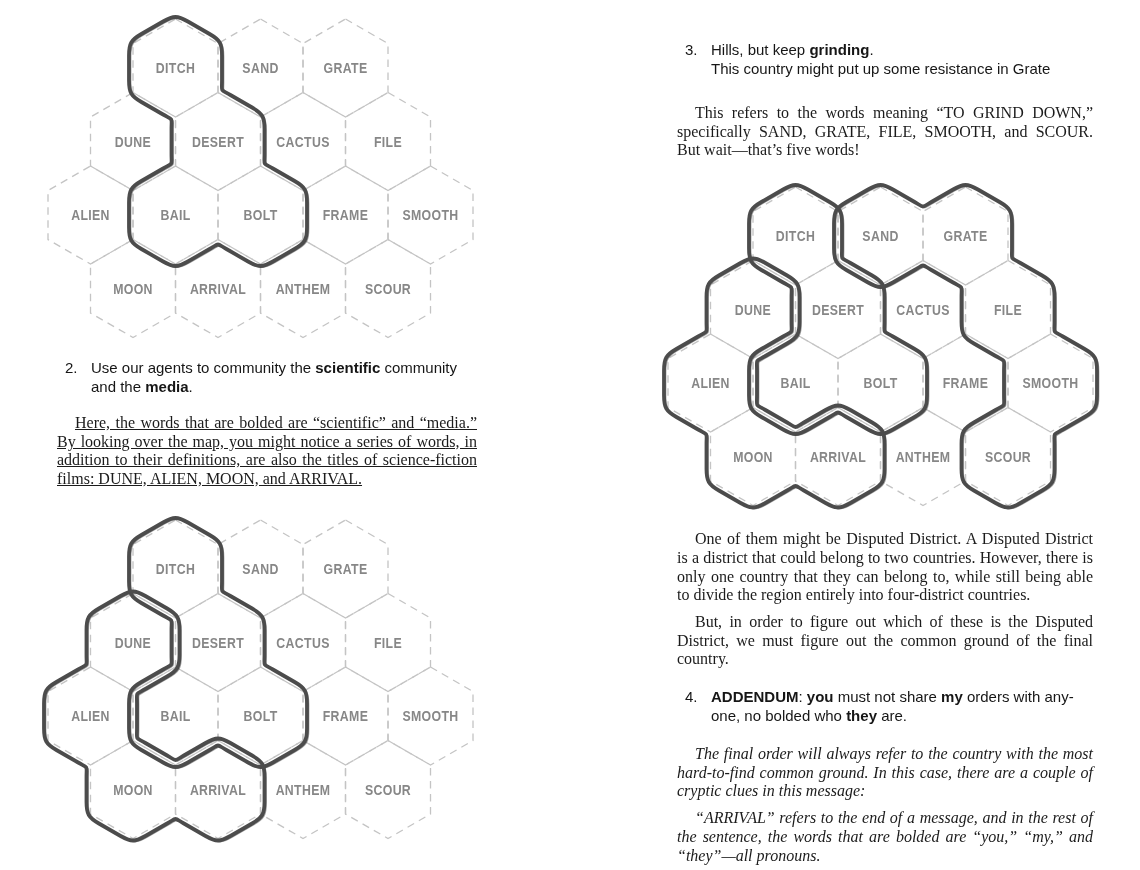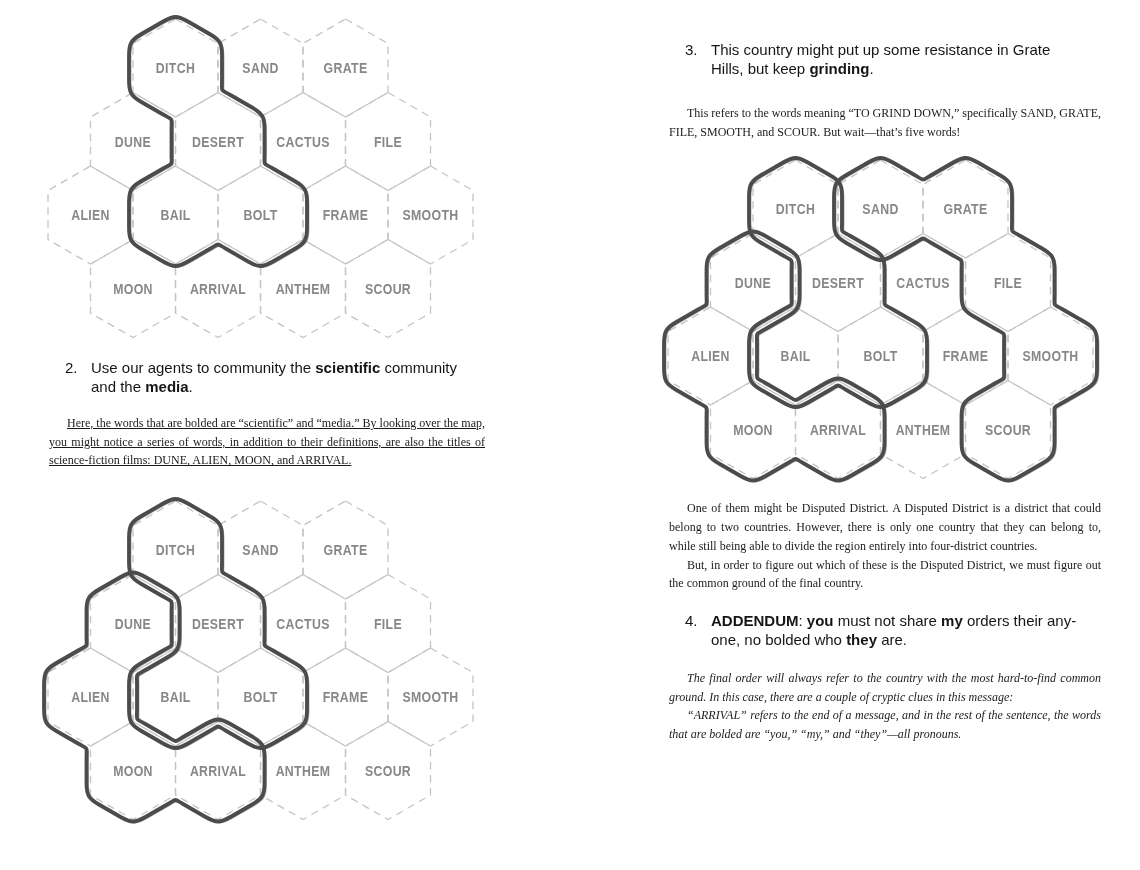--- a/index.html
+++ b/index.html
@@ -12,21 +12,21 @@
   .diagram svg{display:block;}
   .hexcell{fill:none;stroke:#c4c4c4;stroke-width:1.3;stroke-dasharray:7.5 5.5;}
   .hexlabel{font:bold 14px "Liberation Sans", sans-serif;fill:#878787;letter-spacing:.4px;}
   .lasso{fill:none;stroke:#4c4c4c;stroke-width:3.8;stroke-linecap:round;stroke-linejoin:round;}
   .lasso-echo{fill:none;stroke:#4c4c4c;stroke-width:1.4;opacity:.5;stroke-linecap:round;}
   .item{position:relative;font-family:"Liberation Sans", sans-serif;font-size:15px;
         line-height:19px;padding-left:42px;color:#161616;}
   .item .num{position:absolute;left:16px;top:0;}
   .item .line{white-space:nowrap;}
   .item .b{font-weight:bold;}
-  .paras p{margin:0;text-indent:18px;text-align:justify;font-size:12px;line-height:18.7px;}
+  .paras p{margin:8px;text-indent:18px;text-align:justify;font-size:16px;line-height:18.7px;}
   
   .col-left .diagram.first{margin-top:0;}
   .col-left .item{margin-top:4px;}
   .col-left .paras{margin-top:18px;text-decoration:underline;}
   .col-left .diagram.second{margin-top:12px;}
   .col-right .item.first{margin-top:40px;}
   .col-right .paras.p1{margin-top:26px;}
   .col-right .diagram{margin-top:0;}
   .col-right .paras.p2{margin-top:4px;}
   .col-right .item.second{margin-top:18px;}
@@ -186,22 +186,22 @@
           <path d="M144.9 21.5L166.6 34.0C177.0 40.0 179.0 43.5 179.0 55.5L179.0 80.5C179.0 92.5 177.0 89.0 187.4 95.0L209.1 107.5C219.5 113.5 221.5 117.0 221.5 129.0L221.5 154.0C221.5 166.0 219.5 162.5 229.9 168.5L251.6 181.0C262.0 187.0 264.0 190.5 264.0 202.5L264.0 227.5C264.0 239.5 262.0 243.0 251.6 249.0L229.9 261.5C219.5 267.5 215.5 267.5 205.1 261.5L183.4 249.0C173.0 243.0 177.0 243.0 166.6 249.0L144.9 261.5C134.5 267.5 130.5 267.5 120.1 261.5L98.4 249.0C88.0 243.0 86.0 239.5 86.0 227.5L86.0 202.5C86.0 190.5 88.0 187.0 98.4 181.0L120.1 168.5C130.5 162.5 128.5 166.0 128.5 154.0L128.5 129.0C128.5 117.0 130.5 120.5 120.1 114.5L98.4 102.0C88.0 96.0 86.0 92.5 86.0 80.5L86.0 55.5C86.0 43.5 88.0 40.0 98.4 34.0L120.1 21.5C130.5 15.5 134.5 15.5 144.9 21.5Z" class="lasso-echo" transform="translate(1.7,1.2)"></path>
           <path d="M102.4 95.0L124.1 107.5C134.5 113.5 136.5 117.0 136.5 129.0L136.5 154.0C136.5 166.0 134.5 169.5 124.1 175.5L102.4 188.0C92.0 194.0 94.0 190.5 94.0 202.5L94.0 227.5C94.0 239.5 92.0 236.0 102.4 242.0L124.1 254.5C134.5 260.5 130.5 260.5 140.9 254.5L162.6 242.0C173.0 236.0 177.0 236.0 187.4 242.0L209.1 254.5C219.5 260.5 221.5 264.0 221.5 276.0L221.5 301.0C221.5 313.0 219.5 316.5 209.1 322.5L187.4 335.0C177.0 341.0 173.0 341.0 162.6 335.0L140.9 322.5C130.5 316.5 134.5 316.5 124.1 322.5L102.4 335.0C92.0 341.0 88.0 341.0 77.6 335.0L55.9 322.5C45.5 316.5 43.5 313.0 43.5 301.0L43.5 276.0C43.5 264.0 45.5 267.5 35.1 261.5L13.4 249.0C3.0 243.0 1.0 239.5 1.0 227.5L1.0 202.5C1.0 190.5 3.0 187.0 13.4 181.0L35.1 168.5C45.5 162.5 43.5 166.0 43.5 154.0L43.5 129.0C43.5 117.0 45.5 113.5 55.9 107.5L77.6 95.0C88.0 89.0 92.0 89.0 102.4 95.0Z" class="lasso"></path>
           <path d="M102.4 95.0L124.1 107.5C134.5 113.5 136.5 117.0 136.5 129.0L136.5 154.0C136.5 166.0 134.5 169.5 124.1 175.5L102.4 188.0C92.0 194.0 94.0 190.5 94.0 202.5L94.0 227.5C94.0 239.5 92.0 236.0 102.4 242.0L124.1 254.5C134.5 260.5 130.5 260.5 140.9 254.5L162.6 242.0C173.0 236.0 177.0 236.0 187.4 242.0L209.1 254.5C219.5 260.5 221.5 264.0 221.5 276.0L221.5 301.0C221.5 313.0 219.5 316.5 209.1 322.5L187.4 335.0C177.0 341.0 173.0 341.0 162.6 335.0L140.9 322.5C130.5 316.5 134.5 316.5 124.1 322.5L102.4 335.0C92.0 341.0 88.0 341.0 77.6 335.0L55.9 322.5C45.5 316.5 43.5 313.0 43.5 301.0L43.5 276.0C43.5 264.0 45.5 267.5 35.1 261.5L13.4 249.0C3.0 243.0 1.0 239.5 1.0 227.5L1.0 202.5C1.0 190.5 3.0 187.0 13.4 181.0L35.1 168.5C45.5 162.5 43.5 166.0 43.5 154.0L43.5 129.0C43.5 117.0 45.5 113.5 55.9 107.5L77.6 95.0C88.0 89.0 92.0 89.0 102.4 95.0Z" class="lasso-echo" transform="translate(1.7,1.2)"></path>
         </svg>
       </div>
   </div>
 
   <div class="col col-right">
     <div class="item first">
         <span class="num">3.</span>
+        <div class="line"><span>Hills, but keep </span><span class="b">grinding</span><span>.</span></div>
         <div class="line"><span>This country might put up some resistance in Grate</span></div>
-        <div class="line"><span>Hills, but keep </span><span class="b">grinding</span><span>.</span></div>
       </div>
     <div class="paras p1">
         <p>This refers to the words meaning “TO GRIND DOWN,” specifically SAND, GRATE, FILE, SMOOTH, and SCOUR. But wait—that’s five words!</p>
       </div>
     <div class="diagram third">
         <svg viewBox="-4 0 444 354" width="444" height="354">
           <polygon points="132.5,19 175,43.5 175,92.5 132.5,117 90,92.5 90,43.5" class="hexcell"></polygon>
           <g transform="translate(132.5,73) scale(0.88,1)">
             <text x="0" y="0" text-anchor="middle" class="hexlabel">DITCH</text>
           </g>
@@ -272,21 +272,21 @@
           <path d="M229.9 21.5L251.6 34.0C262.0 40.0 258.0 40.0 268.4 34.0L290.1 21.5C300.5 15.5 304.5 15.5 314.9 21.5L336.6 34.0C347.0 40.0 349.0 43.5 349.0 55.5L349.0 80.5C349.0 92.5 347.0 89.0 357.4 95.0L379.1 107.5C389.5 113.5 391.5 117.0 391.5 129.0L391.5 154.0C391.5 166.0 389.5 162.5 399.9 168.5L421.6 181.0C432.0 187.0 434.0 190.5 434.0 202.5L434.0 227.5C434.0 239.5 432.0 243.0 421.6 249.0L399.9 261.5C389.5 267.5 391.5 264.0 391.5 276.0L391.5 301.0C391.5 313.0 389.5 316.5 379.1 322.5L357.4 335.0C347.0 341.0 343.0 341.0 332.6 335.0L310.9 322.5C300.5 316.5 298.5 313.0 298.5 301.0L298.5 276.0C298.5 264.0 300.5 260.5 310.9 254.5L332.6 242.0C343.0 236.0 341.0 239.5 341.0 227.5L341.0 202.5C341.0 190.5 343.0 194.0 332.6 188.0L310.9 175.5C300.5 169.5 298.5 166.0 298.5 154.0L298.5 129.0C298.5 117.0 300.5 120.5 290.1 114.5L268.4 102.0C258.0 96.0 262.0 96.0 251.6 102.0L229.9 114.5C219.5 120.5 215.5 120.5 205.1 114.5L183.4 102.0C173.0 96.0 171.0 92.5 171.0 80.5L171.0 55.5C171.0 43.5 173.0 40.0 183.4 34.0L205.1 21.5C215.5 15.5 219.5 15.5 229.9 21.5Z" class="lasso"></path>
           <path d="M229.9 21.5L251.6 34.0C262.0 40.0 258.0 40.0 268.4 34.0L290.1 21.5C300.5 15.5 304.5 15.5 314.9 21.5L336.6 34.0C347.0 40.0 349.0 43.5 349.0 55.5L349.0 80.5C349.0 92.5 347.0 89.0 357.4 95.0L379.1 107.5C389.5 113.5 391.5 117.0 391.5 129.0L391.5 154.0C391.5 166.0 389.5 162.5 399.9 168.5L421.6 181.0C432.0 187.0 434.0 190.5 434.0 202.5L434.0 227.5C434.0 239.5 432.0 243.0 421.6 249.0L399.9 261.5C389.5 267.5 391.5 264.0 391.5 276.0L391.5 301.0C391.5 313.0 389.5 316.5 379.1 322.5L357.4 335.0C347.0 341.0 343.0 341.0 332.6 335.0L310.9 322.5C300.5 316.5 298.5 313.0 298.5 301.0L298.5 276.0C298.5 264.0 300.5 260.5 310.9 254.5L332.6 242.0C343.0 236.0 341.0 239.5 341.0 227.5L341.0 202.5C341.0 190.5 343.0 194.0 332.6 188.0L310.9 175.5C300.5 169.5 298.5 166.0 298.5 154.0L298.5 129.0C298.5 117.0 300.5 120.5 290.1 114.5L268.4 102.0C258.0 96.0 262.0 96.0 251.6 102.0L229.9 114.5C219.5 120.5 215.5 120.5 205.1 114.5L183.4 102.0C173.0 96.0 171.0 92.5 171.0 80.5L171.0 55.5C171.0 43.5 173.0 40.0 183.4 34.0L205.1 21.5C215.5 15.5 219.5 15.5 229.9 21.5Z" class="lasso-echo" transform="translate(1.7,1.2)"></path>
         </svg>
       </div>
     <div class="paras p2">
         <p>One of them might be Disputed District. A Disputed District is a district that could belong to two countries. However, there is only one country that they can belong to, while still being able to divide the region entirely into four-district countries.</p>
         <p>But, in order to figure out which of these is the Disputed District, we must figure out the common ground of the final country.</p>
       </div>
     <div class="item second">
         <span class="num">4.</span>
-        <div class="line"><span class="b">ADDENDUM</span><span>: </span><span class="b">you</span><span> must not share </span><span class="b">my</span><span> orders their any-</span></div>
+        <div class="line"><span class="b">ADDENDUM</span><span>: </span><span class="b">you</span><span> must not share </span><span class="b">my</span><span> orders with any-</span></div>
         <div class="line"><span>one, no bolded who </span><span class="b">they</span><span> are.</span></div>
       </div>
     <div class="paras p3">
         <p>The final order will always refer to the country with the most hard-to-find common ground. In this case, there are a couple of cryptic clues in this message:</p>
         <p>“ARRIVAL” refers to the end of a message, and in the rest of the sentence, the words that are bolded are “you,” “my,” and “they”—all pronouns.</p>
       </div>
   </div>
 
 </div>
 

